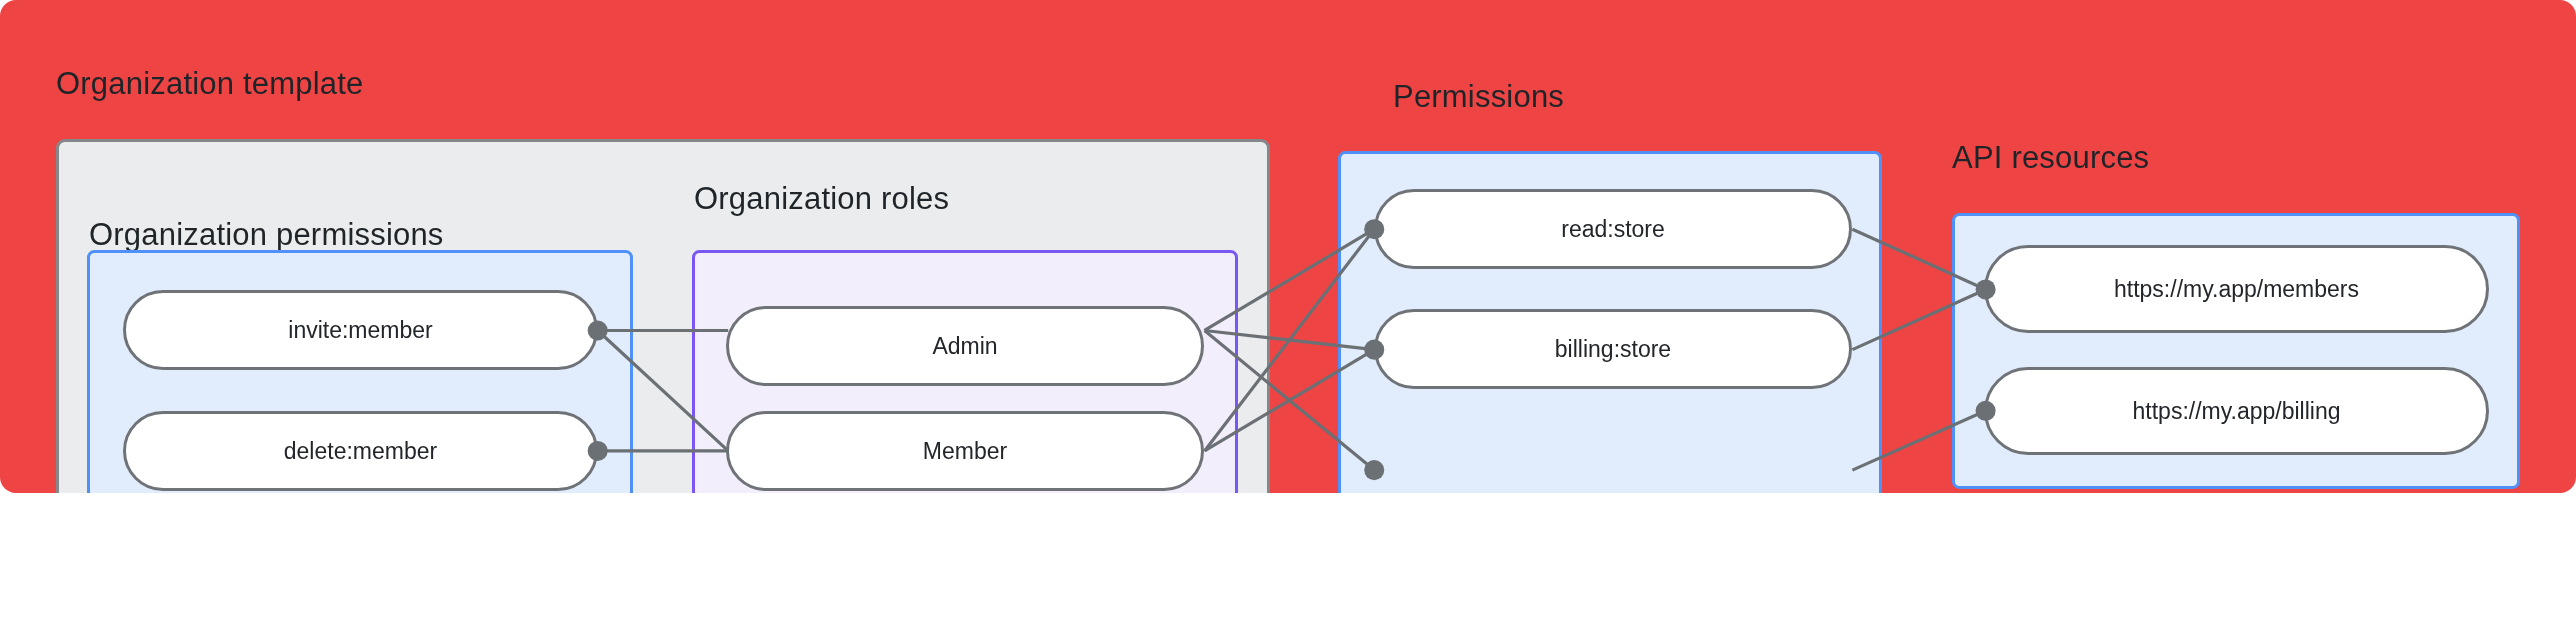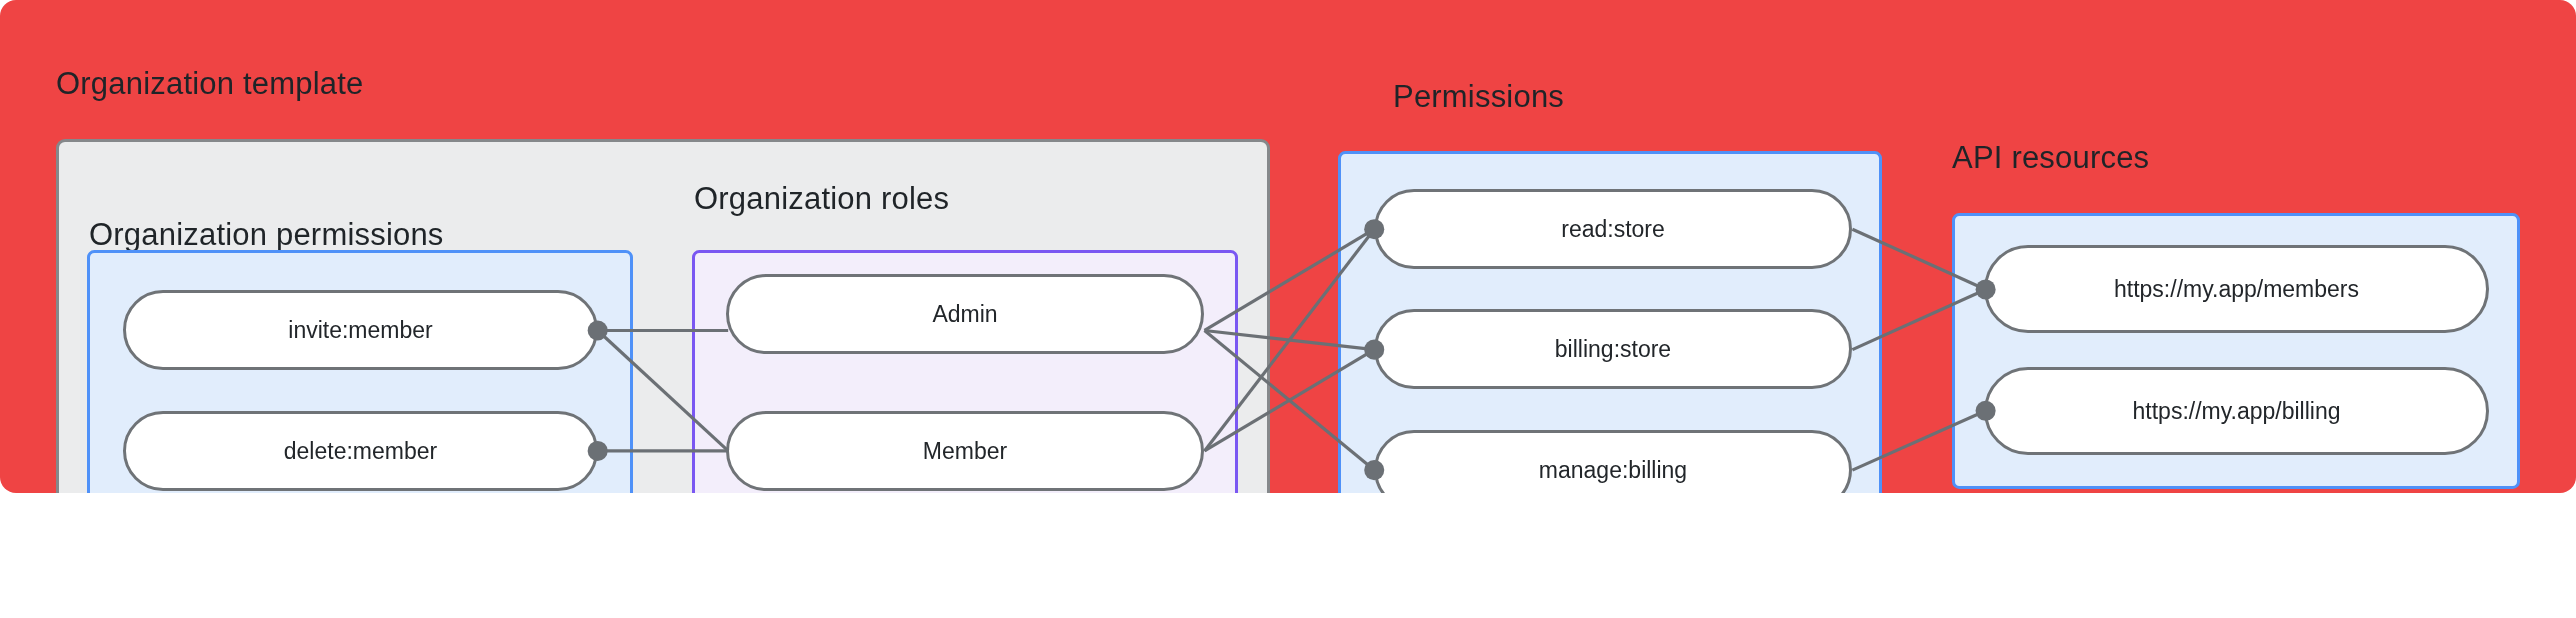--- a/index.html
+++ b/index.html
@@ -28,21 +28,21 @@
     border:3.7px solid #6f7377;border-radius:912px;
     display:flex;align-items:center;justify-content:center;
     font-size:23px;color:#22262a;white-space:nowrap;
   }
   
   #box-org-permissions{left:87px;top:250px;width:546px;height:279px;}
   #pill-invite{left:123px;top:290px;width:475px;height:80px;}
   #pill-delete{left:123px;top:411px;width:475px;height:80px;}
   
   #box-org-roles{left:692px;top:250px;width:546px;height:279px;}
-  #pill-admin{left:726px;top:274px;width:478px;height:80px;}
+  #pill-admin{left:726px;top:306px;width:478px;height:80px;}
   #pill-member{left:726px;top:411px;width:478px;height:80px;}
   
   #box-permissions{left:1338px;top:151px;width:544px;height:400px;}
   #pill-read{left:1374px;top:189px;width:478px;height:80px;}
   #pill-update{left:1374px;top:309px;width:478px;height:80px;}
   #pill-manage{left:1374px;top:430px;width:478px;height:80px;}
   
   #box-api{left:1952px;top:213px;width:568px;height:276px;}
   #pill-members{left:1984px;top:245px;width:505px;height:88px;text-align:right;}
   #pill-billing{left:1984px;top:367px;width:505px;height:88px;}
@@ -83,23 +83,20 @@
   </div>
 
   <div class="label" id="lbl-permissions">Permissions</div>
   <div class="subbox blue" id="box-permissions"></div>
   <div class="pill" id="pill-read">
     <span>read:store</span>
   </div>
   <div class="pill" id="pill-update">
     <span>billing:store</span>
   </div>
-  <div class="pill" id="pill-manage">
-    <span>manage:billing</span>
-  </div>
 
   <div class="label" id="lbl-api">API resources</div>
   <div class="subbox blue" id="box-api"></div>
   <div class="pill" id="pill-members">
     <span>https://my.app/members</span>
   </div>
   <div class="pill" id="pill-billing">
     <span>https://my.app/billing</span>
   </div>
 

